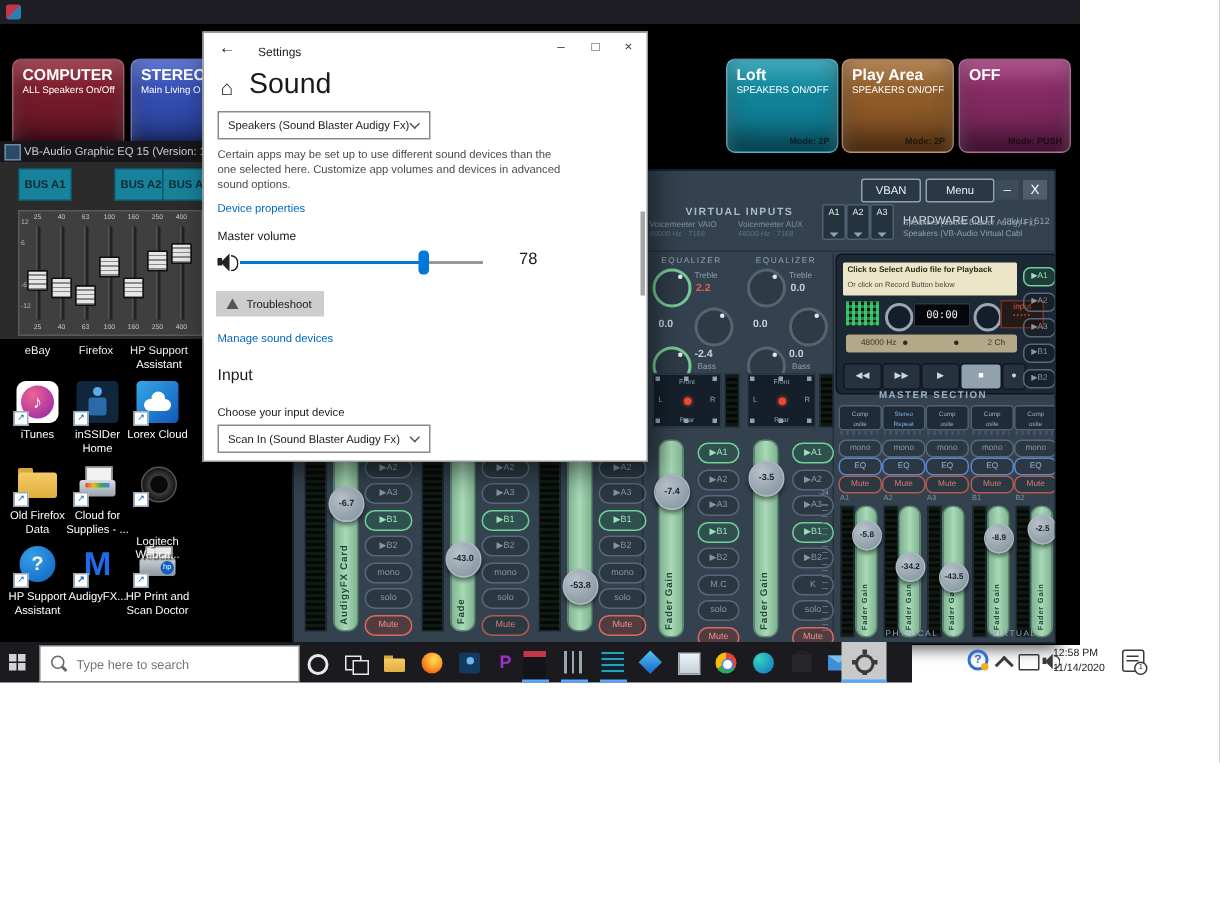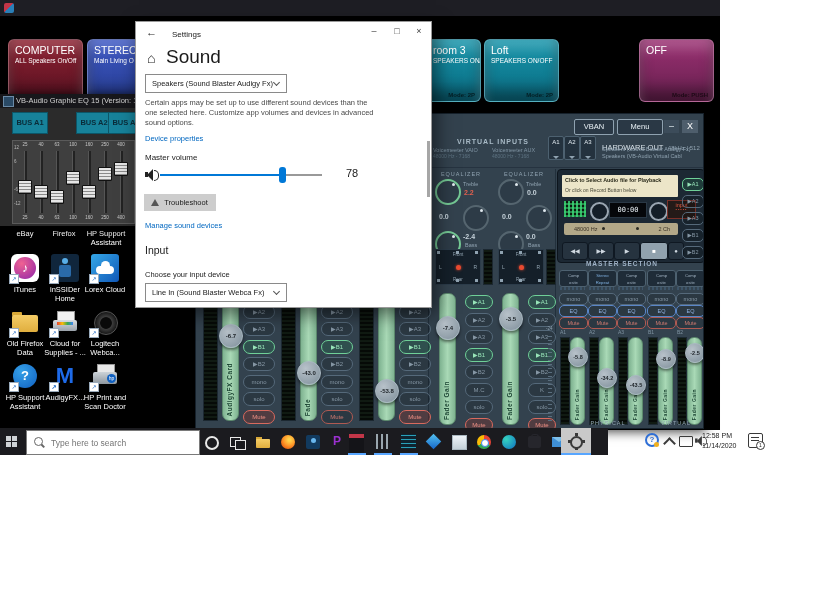--- a/index.html
+++ b/index.html
@@ -14,21 +14,21 @@
     background:linear-gradient(135deg,#c23648 0 50%,#2a7fb8 50% 100%)}
   #titlebar .t{position:absolute;left:19px;top:0}
 
   
   #desktop{left:0;top:16px;width:720px;height:414px;background:#000}
 
   
   .mb{top:39px;height:61px;width:73px;border-radius:6px;border:1px solid rgba(255,255,255,.28);
     box-shadow:inset 0 10px 12px rgba(255,255,255,.18),inset 0 -12px 14px rgba(0,0,0,.38),0 0 4px rgba(0,0,0,.6);
     color:#fff;overflow:hidden}
-  .mb .l1{font-size:10.5px;font-weight:normal;padding:4px 0 0 6px;white-space:nowrap}
+  .mb .l1{font-size:10.5px;font-weight:bold;padding:4px 0 0 6px;white-space:nowrap}
   .mb .l2{font-size:6.5px;padding:1px 0 0 6px;white-space:nowrap}
   .mb .l3{position:absolute;right:5px;bottom:3px;font-size:6px;color:rgba(0,0,0,.62);font-weight:bold}
   .mb-red{background:linear-gradient(#8d2030,#571222)}
   .mb-blue{background:linear-gradient(#3d58c4,#273d92)}
   .mb-teal{background:linear-gradient(#1694aa,#0b6c82)}
   .mb-brown{background:linear-gradient(#a06a32,#77481d)}
   .mb-purple{background:linear-gradient(#9a3072,#66204e)}
 
   
   #eqwin{left:0;top:94px;width:135px;height:132px;background:#2b2b2b;overflow:hidden;box-shadow:2px 2px 8px rgba(0,0,0,.7)}
@@ -182,27 +182,27 @@
   <div class="ab mb mb-red" style="left:8px">
     <div class="l1">COMPUTER</div>
     <div class="l2">ALL Speakers On/Off</div>
     <div class="l3"></div>
   </div>
   <div class="ab mb mb-blue" style="left:87px">
     <div class="l1">STEREO</div>
     <div class="l2">Main Living O</div>
     <div class="l3"></div>
   </div>
-  <div class="ab mb mb-teal" style="left:406px">
-    <div class="l1" style="padding-left:26px">room 3</div>
-    <div class="l2" style="padding-left:26px">SPEAKERS ON/OFF</div>
-    <div class="l3">Mode: 2P</div>
-  </div>
   <div class="ab mb mb-teal" style="left:484px">
     <div class="l1">Loft</div>
+    <div class="l2">SPEAKERS ON/OFF</div>
+    <div class="l3">Mode: 2P</div>
+  </div>
+  <div class="ab mb mb-brown" style="left:561px">
+    <div class="l1">Play Area</div>
     <div class="l2">SPEAKERS ON/OFF</div>
     <div class="l3">Mode: 2P</div>
   </div>
   <div class="ab mb mb-purple" style="left:639px">
     <div class="l1">OFF</div>
     <div class="l2"></div>
     <div class="l3">Mode: PUSH</div>
   </div>
 
   <div class="ab dlabel" style="left:5px;top:229px;width:40px">eBay</div>
@@ -268,21 +268,21 @@
       <div style="position:absolute;left:16px;top:12px;width:9px;height:9px;border-radius:50%;background:#1060c0;color:#fff;font-size:5px;text-align:center;line-height:9px">hp</div>
       <span class="badge">↗</span>
     </div>
   </div>
 
   <div class="ab dlabel" style="left:0px;top:285px;width:50px">iTunes</div>
   <div class="ab dlabel" style="left:40px;top:285px;width:50px">inSSIDer Home</div>
   <div class="ab dlabel" style="left:80px;top:285px;width:50px">Lorex Cloud</div>
   <div class="ab dlabel" style="left:0px;top:339px;width:50px">Old Firefox Data</div>
   <div class="ab dlabel" style="left:40px;top:339px;width:50px">Cloud for Supplies - ...</div>
-  <div class="ab dlabel" style="left:80px;top:339px;width:50px">Logitech Webca...</div>
+  <div class="ab dlabel" style="left:80px;top:356px;width:50px">Logitech Webca...</div>
   <div class="ab dlabel" style="left:0px;top:393px;width:50px">HP Support Assistant</div>
   <div class="ab dlabel" style="left:40px;top:393px;width:50px">AudigyFX...</div>
   <div class="ab dlabel" style="left:80px;top:393px;width:50px">HP Print and Scan Doctor</div>
 
   <div class="ab" id="vm">
     <div class="logoico"></div>
     <div class="ab logo1">VB-AUDIO Software</div>
     <div class="ab logo2">Audio Mechanics &amp; Sound Render</div>
     <div class="vmbtn" style="left:378px;top:5px;width:38px;height:14px;line-height:14px">VBAN</div>
     <div class="vmbtn" style="left:421px;top:5px;width:44px;height:14px;line-height:14px">Menu</div>
@@ -631,21 +631,21 @@
     </div>
     <div id="vol-val">78</div>
     <div id="tsbtn">
       <span class="tri"></span>
       <span style="margin-left:12px">Troubleshoot</span>
     </div>
     <a class="slink" style="left:9px;top:199px">Manage sound devices</a>
     <div class="slabel" style="left:9px;top:222px;font-size:10.5px">Input</div>
     <div class="slabel" style="left:9px;top:248px;font-size:7.5px">Choose your input device</div>
     <div class="dd" style="left:9px;top:261px">
-      <span>Line In (Sound Blaster Webca Fx)</span>
+      <span>Scan In (Sound Blaster Audigy Fx)</span>
       <span class="chev"></span>
     </div>
     <div id="sscroll"></div>
   </div>
 
   <div class="ab" id="taskbar"></div>
   <div class="ab" id="start">
       <span class="wl"></span>
     </div>
   <div class="ab" id="search">

